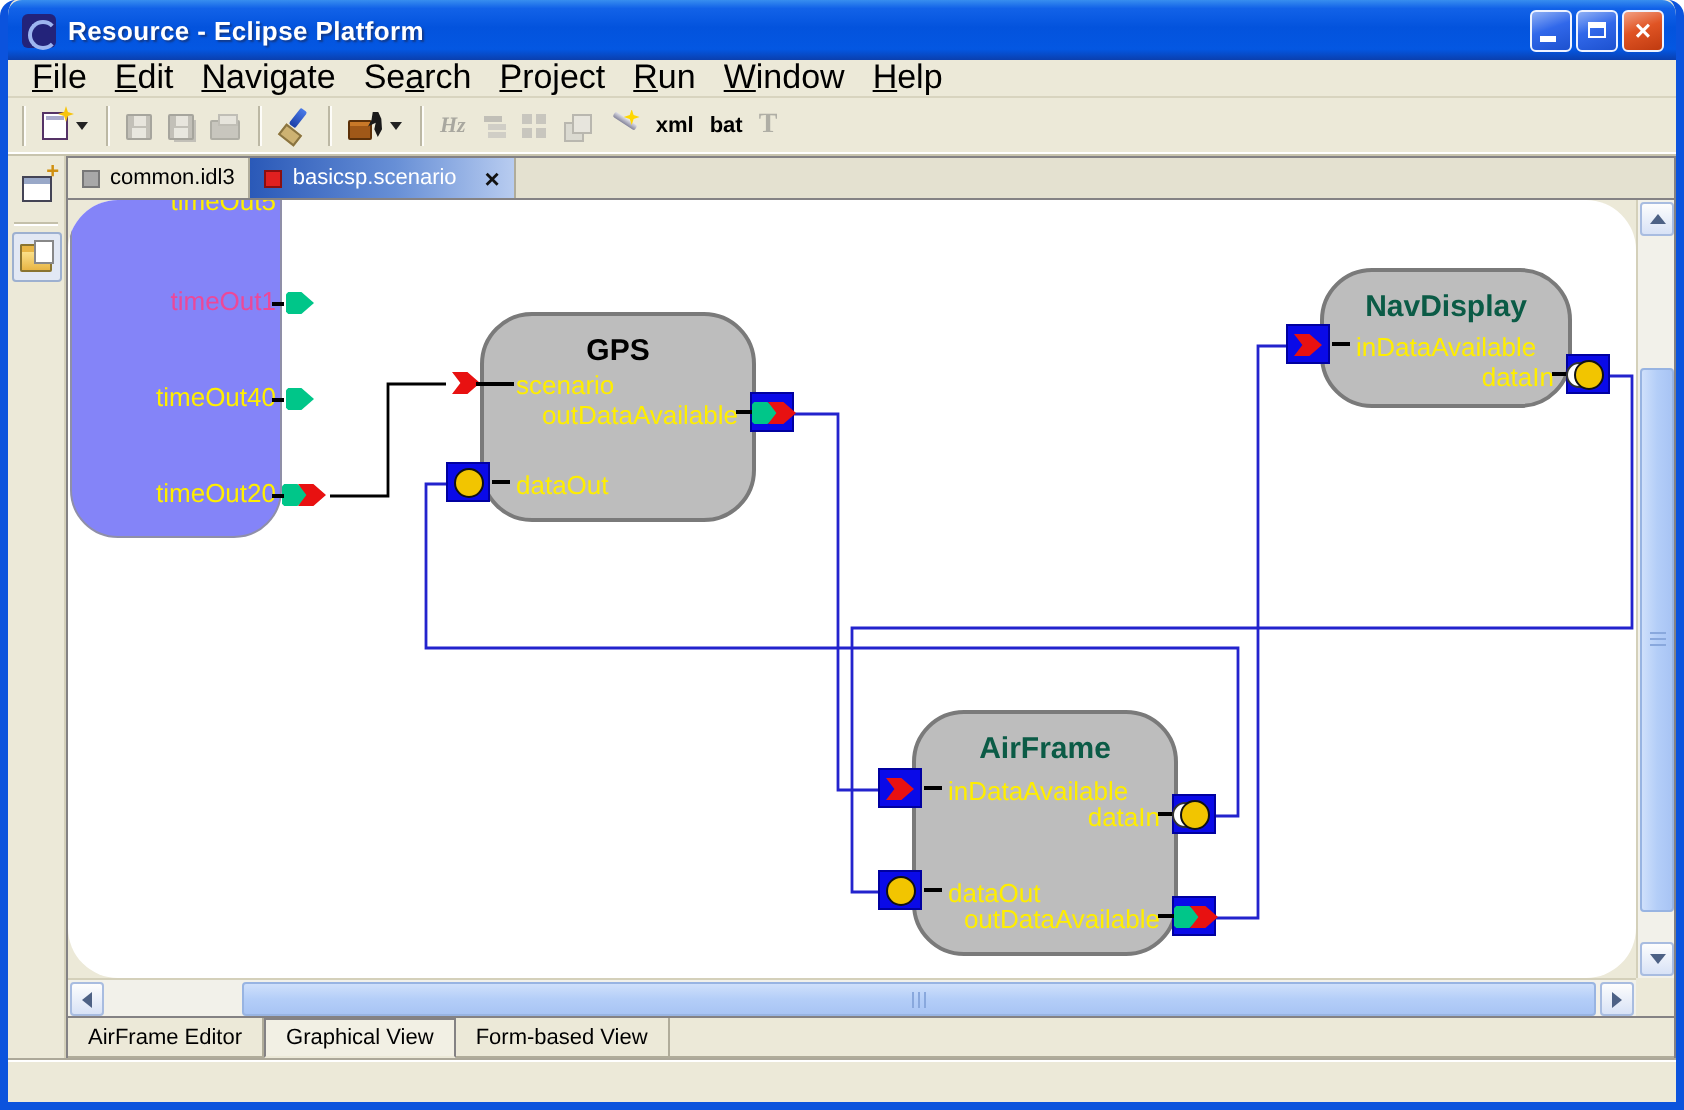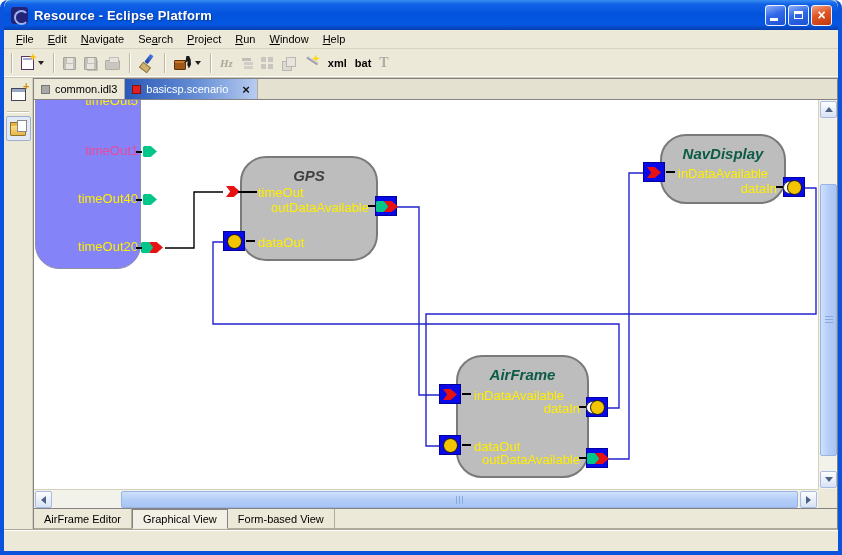--- a/index.html
+++ b/index.html
@@ -25,21 +25,21 @@
   .cap-btns{ display:flex; gap:2px; }
   .cap-btn{ width:21px;height:21px; border-radius:3px; border:1px solid #eef3ff;
     background:linear-gradient(160deg,#8fb0f5,#3168ea 45%,#1d51cf);
     display:flex; align-items:center; justify-content:center; position:relative; }
   .cap-btn.close{ background:linear-gradient(160deg,#f2a083,#e05424 45%,#bf3a10);
     color:#fff; font-weight:bold; font-size:14px; line-height:1; }
   .glyph-min{ position:absolute; left:4px; bottom:4px; width:8px; height:3px; background:#fff; }
   .glyph-max{ width:9px; height:8px; border:1px solid #fff; border-top:3px solid #fff; }
   
   .menubar{ height:19px; flex:0 0 19px; display:flex; align-items:center;
-    padding-left:6px; gap:2px; background:#ece9d8; border-bottom:1px solid #d8d4bf; font-size:11px; }
+    padding-left:6px; gap:2px; background:#ece9d8; border-bottom:1px solid #d8d4bf; font-size:17px; }
   .menu-item{ padding:2px 6px; color:#000; }
   
   .toolbar{ height:29px; flex:0 0 29px; display:flex; align-items:center;
     padding-left:2px; background:#ece9d8; border-bottom:1px solid #c8c4ae;
     box-shadow:inset 0 -1px #fff; }
   .tb-sep{ width:1px; height:20px; background:#bcb8a4; box-shadow:1px 0 #fdfcf8; margin:0 5px; }
   .tb-btn{ display:inline-flex; align-items:center; padding:2px 3px; margin:0 1px; }
   .tb-btn.disabled{ opacity:.5; filter:grayscale(1); }
   .tbicon{ display:inline-block; position:relative; }
   .tb-drop{ width:0;height:0; border-left:3px solid transparent; border-right:3px solid transparent;
@@ -98,26 +98,26 @@
   
   .editor{ flex:1; display:flex; flex-direction:column; border:1px solid #848284; border-bottom:0; min-width:0; }
   .tabstrip{ height:21px; flex:0 0 21px; background:#e4e1d0; display:flex; border-bottom:1px solid #848284; }
   .etab{ display:flex; align-items:center; padding:0 7px; font-size:11px; color:#000;
     border-right:1px solid #b0ac9a; background:#ece9d8; white-space:nowrap; }
   .etab.active{ background:linear-gradient(90deg,#2a59b8 0%,#678fd6 55%,#b8ccf0 100%); color:#fff; }
   .file-icon{ width:9px;height:9px; background:#a8a8a8; border:1px solid #777; margin-right:5px; flex:0 0 9px; }
   .etab.active .file-icon{ background:#e02020; border-color:#8a0f0f; }
   .tab-close{ color:#111; font-weight:bold; font-size:13px; margin-left:14px; line-height:1; }
   .canvas-grid{ flex:1; display:grid; grid-template-columns:1fr 19px; grid-template-rows:1fr 19px; min-height:0; }
-  .canvas{ position:relative; background:#fff; overflow:hidden; }
+  .canvas{ position:relative; background:#fff; overflow:hidden;border-radius:25px; }
   .wires{ position:absolute; left:0; top:0; z-index:2; }
   .timer-shape{ position:absolute; border-radius:24px; border:1px solid #8f8fa8; z-index:1; }
   .timer-label{ position:absolute; left:0; width:104px; text-align:right; font-size:13px; line-height:16px; z-index:2; }
   .comp{ position:absolute; border-radius:26px; border:2px solid #7a7a7a; z-index:1; }
-  .comp-title{ position:absolute; top:9px; left:0; right:0; text-align:center; font-weight:bold; font-size:15px;font-style:italic; }
+  .comp-title{ position:absolute; top:9px; left:0; right:0; text-align:center; font-weight:bold; font-size:15px; }
   .port-label{ position:absolute; font-size:13px; line-height:16px; white-space:nowrap; }
   .port-label.left{ left:16px; } .port-label.right{ right:7px; }
   .port{ position:absolute; width:24px; height:14px; z-index:3; }
   .port.boxed{ width:22px; height:20px; background:#0a0ae8; border:1px solid #0000a0; }
   .arr{ position:absolute; width:14px; height:11px; top:1px; filter:drop-shadow(0 0 .5px #000); }
   .boxed .arr{ top:4px; }
   .arr.green{ background:#00c689; clip-path:polygon(0 10%,8% 0,55% 0,100% 50%,55% 100%,8% 100%,0 90%); }
   .arr.red{ background:#e81111; clip-path:polygon(0 0,55% 0,100% 50%,55% 100%,0 100%,30% 50%); }
   .k-arrow-green .arr.green{ left:2px; }
   .k-arrow-red .arr.red{ left:3px; }
@@ -293,22 +293,22 @@
             <div class="port k-arrow-green-red boxed" style="left: 341px; top: 96px; background: rgb(10, 10, 232);">
               <span class="arr green" style="background: rgb(0, 198, 137);"></span>
               <span class="arr red" style="background: rgb(232, 17, 17);"></span>
               <span class="stub" style="left: -8px; width: 8px;"></span>
             </div>
             <div class="port k-data boxed" style="left: 189px; top: 131px; background: rgb(10, 10, 232);">
               <span class="dot" style="background: rgb(242, 197, 0);"></span>
               <span class="stub" style="left: 22px; width: 9px;"></span>
             </div>
             <div class="comp" style="left: 206px; top: 56px; width: 138px; height: 105px; background: rgb(189, 189, 189); border-color: rgb(122, 122, 122);">
-              <div class="comp-title" style="color: #404040;">GPS</div>
-              <div class="port-label left" style="top: 27px; color: rgb(255, 238, 0);">timeOut</div>
+              <div class="comp-title" style="color: #000000;">GPS</div>
+              <div class="port-label left" style="top: 27px; color: rgb(255, 238, 0);">scenario</div>
               <div class="port-label right" style="top: 42px; color: rgb(255, 238, 0);">outDataAvailable</div>
               <div class="port-label left" style="top: 77px; color: rgb(255, 238, 0);">dataOut</div>
             </div>
             <div class="port k-arrow-red boxed" style="left: 405px; top: 284px; background: rgb(10, 10, 232);">
               <span class="arr red" style="background: rgb(232, 17, 17);"></span>
               <span class="stub" style="left: 22px; width: 9px;"></span>
             </div>
             <div class="port k-data-in boxed" style="left: 552px; top: 297px; background: rgb(10, 10, 232);">
               <span class="cres"></span>
               <span class="dot" style="background: rgb(242, 197, 0);"></span>

